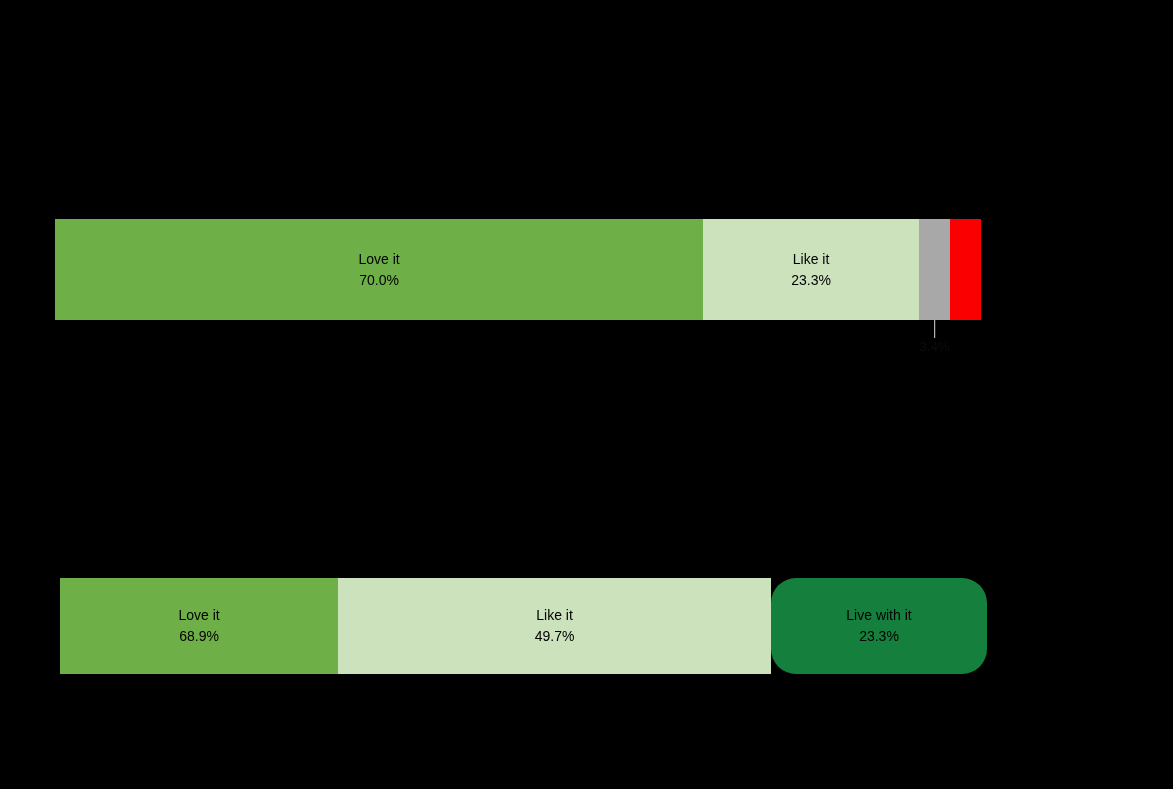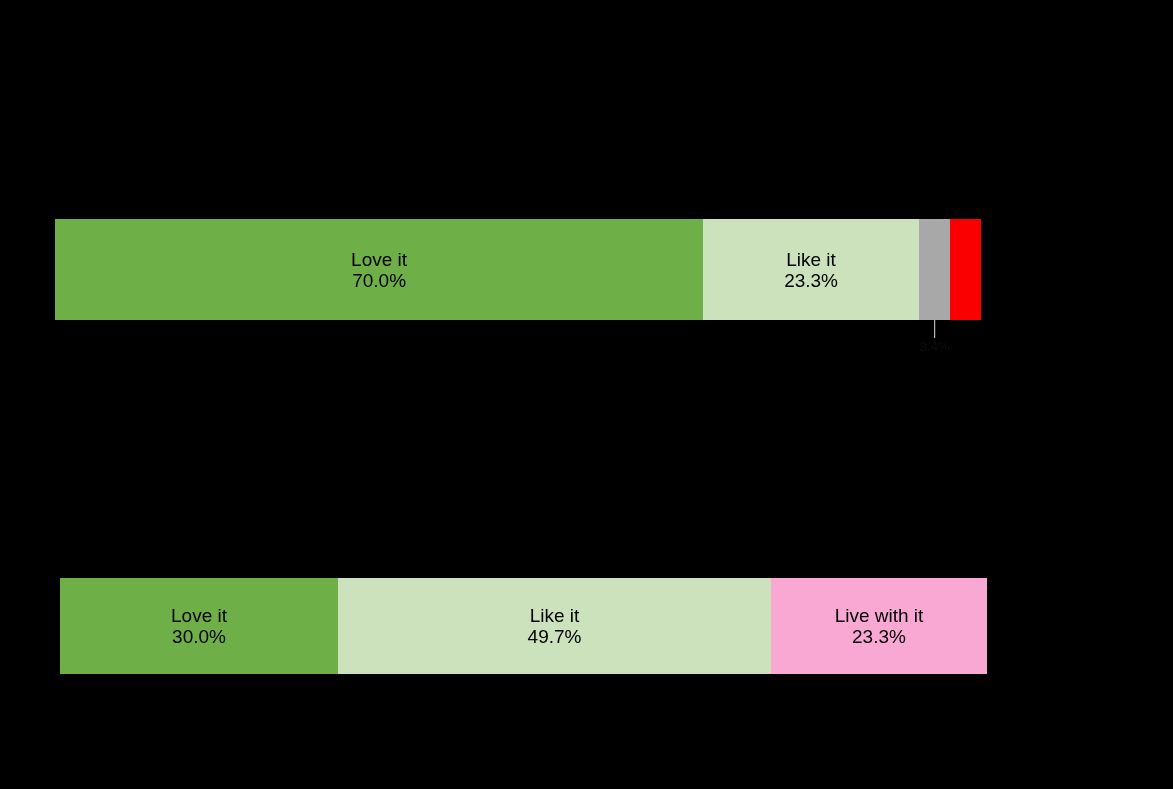--- a/index.html
+++ b/index.html
@@ -54,21 +54,21 @@
     flex-direction: column;
     align-items: center;
     justify-content: center;
     overflow: hidden;
     box-sizing: border-box;
   }
 
   .seg-label,
   .seg-value {
     color: #000000;
-    font-size: 19px;
+    font-size: 14px;
     line-height: 21px;
     font-family: "Liberation Sans", sans-serif;
     white-space: nowrap;
     text-align: right;
     letter-spacing: 0px;
   }
 
   
   .callout {
     position: absolute;
@@ -109,25 +109,25 @@
           <div class="callout-line" style="height: 18px; background: rgb(216, 216, 216);"></div>
           <div class="callout-text">3.4%</div>
         </div>
       </div>
       <div class="segment label-outside" style="flex: 0 0 3.3%; background: rgb(251, 0, 0);"></div>
     </div>
 
   <div class="bar bar-bottom">
       <div class="segment" style="flex: 0 0 30%; background: rgb(111, 175, 72);">
         <div class="seg-label">Love it</div>
-        <div class="seg-value">30.0%</div>
+        <div class="seg-value">68.9%</div>
       </div>
       <div class="segment" style="flex: 0 0 46.7%; background: rgb(203, 226, 188);">
         <div class="seg-label">Like it</div>
         <div class="seg-value">49.7%</div>
       </div>
-      <div class="segment" style="flex: 0 0 23.3%; background: #f9a8d4;">
+      <div class="segment" style="flex: 0 0 23.3%; background: #15803d; border-radius: 25px;">
         <div class="seg-label">Live with it</div>
         <div class="seg-value">23.3%</div>
       </div>
     </div>
 
 </div>
 
 </body></html>

